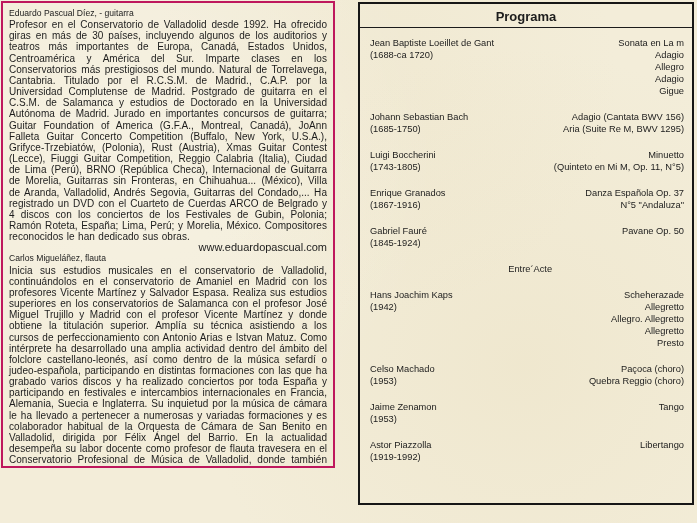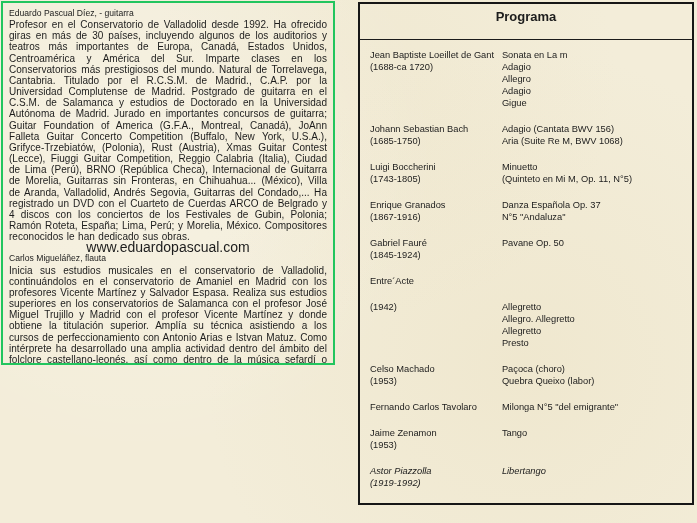--- a/index.html
+++ b/index.html
@@ -16,58 +16,58 @@
     position:absolute; inset:0; pointer-events:none;
     background:
       radial-gradient(circle at 20% 30%, rgba(255,255,255,0.25), transparent 45%),
       radial-gradient(circle at 75% 70%, rgba(222,206,160,0.18), transparent 50%),
       radial-gradient(circle at 55% 15%, rgba(222,206,160,0.12), transparent 40%);
   }
 
   
   .bio-panel {
     position:absolute; left:1px; top:1px;
-    width:334px; height:364px;
-    border:2px solid #22c55e;
+    width:334px; height:467px;
+    border:2px solid #be185d;
     padding:5px 6px 4px 6px;
     overflow:hidden;
   }
   .bio-heading {
     font-size:8.6px; line-height:11.15px;
     text-align:left; white-space:nowrap;
   }
   .bio-text {
     font-size:10px; line-height:11.15px;
     text-align:justify;
     letter-spacing:0.04px;
     word-spacing:0.6px;
   }
   .bio-link {
-    font-size:14px; line-height:11.15px;
-    text-align:center;
+    font-size:11px; line-height:11.15px;
+    text-align:right;
   }
 
   
   .program-panel {
     position:absolute; left:358px; top:2px;
     width:336px; height:503px;
     border:2px solid #161616;
     overflow:hidden;
   }
   .program-title {
     font-size:13px; font-weight:bold;
     text-align:center;
-    padding:5px 0 15px 0;
+    padding:5px 0 3px 0;
     border-bottom:1.5px solid #1b1b1b;
   }
   .entries { padding:9px 8px 0 10px; }
   .entry { display:flex; margin-bottom:14px; }
-  .entry:last-child { margin-bottom:9px;font-style:italic; }
+  .entry:last-child { margin-bottom:9px; }
   .entry-left  { width:42%; }
-  .entry-right { width:58%; text-align:left; }
+  .entry-right { width:58%; text-align:right; }
   .line { font-size:9.3px; line-height:12px; }
 </style>
 </head>
 <body>
 
 <div class="texture"></div>
 
 <div class="bio-panel">
   <div class="bio-heading">Eduardo Pascual Díez, - guitarra</div>
   <div class="bio-text">Profesor en el Conservatorio de Valladolid desde 1992. Ha ofrecido giras en más de 30 países, incluyendo algunos de los auditorios y teatros más importantes de Europa, Canadá, Estados Unidos, Centroamérica y América del Sur. Imparte clases en los Conservatorios más prestigiosos del mundo. Natural de Torrelavega, Cantabria. Titulado por el R.C.S.M. de Madrid., C.A.P. por la Universidad Complutense de Madrid. Postgrado de guitarra en el C.S.M. de Salamanca y estudios de Doctorado en la Universidad Autónoma de Madrid. Jurado en importantes concursos de guitarra; Guitar Foundation of America (G.F.A., Montreal, Canadá), JoAnn Falleta Guitar Concerto Competition (Buffalo, New York, U.S.A.), Grifyce-Trzebiatów, (Polonia), Rust (Austria), Xmas Guitar Contest (Lecce), Fiuggi Guitar Competition, Reggio Calabria (Italia), Ciudad de Lima (Perú), BRNO (República Checa), Internacional de Guitarra de Morelia, Guitarras sin Fronteras, en Chihuahua... (México), Villa de Aranda, Valladolid, Andrés Segovia, Guitarras del Condado,... Ha registrado un DVD con el Cuarteto de Cuerdas ARCO de Belgrado y 4 discos con los conciertos de los Festivales de Gubin, Polonia; Ramón Roteta, España; Lima, Perú; y Morelia, México. Compositores reconocidos le han dedicado sus obras.</div>
@@ -95,21 +95,21 @@
       </div>
     </div>
 
     <div class="entry">
       <div class="entry-left">
         <div class="line">Johann Sebastian Bach</div>
         <div class="line">(1685-1750)</div>
       </div>
       <div class="entry-right">
         <div class="line">Adagio (Cantata BWV 156)</div>
-        <div class="line">Aria (Suite Re M, BWV 1068)</div>
+        <div class="line">Aria (Suite Re M, BWV 1295)</div>
       </div>
     </div>
 
     <div class="entry">
       <div class="entry-left">
         <div class="line">Luigi Boccherini</div>
         <div class="line">(1743-1805)</div>
       </div>
       <div class="entry-right">
         <div class="line">Minuetto</div>
@@ -139,49 +139,43 @@
     </div>
 
     <div class="entry">
       <div class="entry-right">
         <div class="line">Entre´Acte</div>
       </div>
     </div>
 
     <div class="entry">
       <div class="entry-left">
+        <div class="line">Hans Joachim Kaps</div>
         <div class="line">(1942)</div>
       </div>
       <div class="entry-right">
+        <div class="line">Scheherazade</div>
         <div class="line">Allegretto</div>
         <div class="line">Allegro. Allegretto</div>
         <div class="line">Allegretto</div>
         <div class="line">Presto</div>
       </div>
     </div>
 
     <div class="entry">
       <div class="entry-left">
         <div class="line">Celso Machado</div>
         <div class="line">(1953)</div>
       </div>
       <div class="entry-right">
         <div class="line">Paçoca (choro)</div>
-        <div class="line">Quebra Queixo (labor)</div>
+        <div class="line">Quebra Reggio (choro)</div>
       </div>
     </div>
 
-    <div class="entry">
-      <div class="entry-left">
-        <div class="line">Fernando Carlos Tavolaro</div>
-      </div>
-      <div class="entry-right">
-        <div class="line">Milonga N°5 "del emigrante"</div>
-      </div>
-    </div>
 
     <div class="entry">
       <div class="entry-left">
         <div class="line">Jaime Zenamon</div>
         <div class="line">(1953)</div>
       </div>
       <div class="entry-right">
         <div class="line">Tango</div>
       </div>
     </div>

